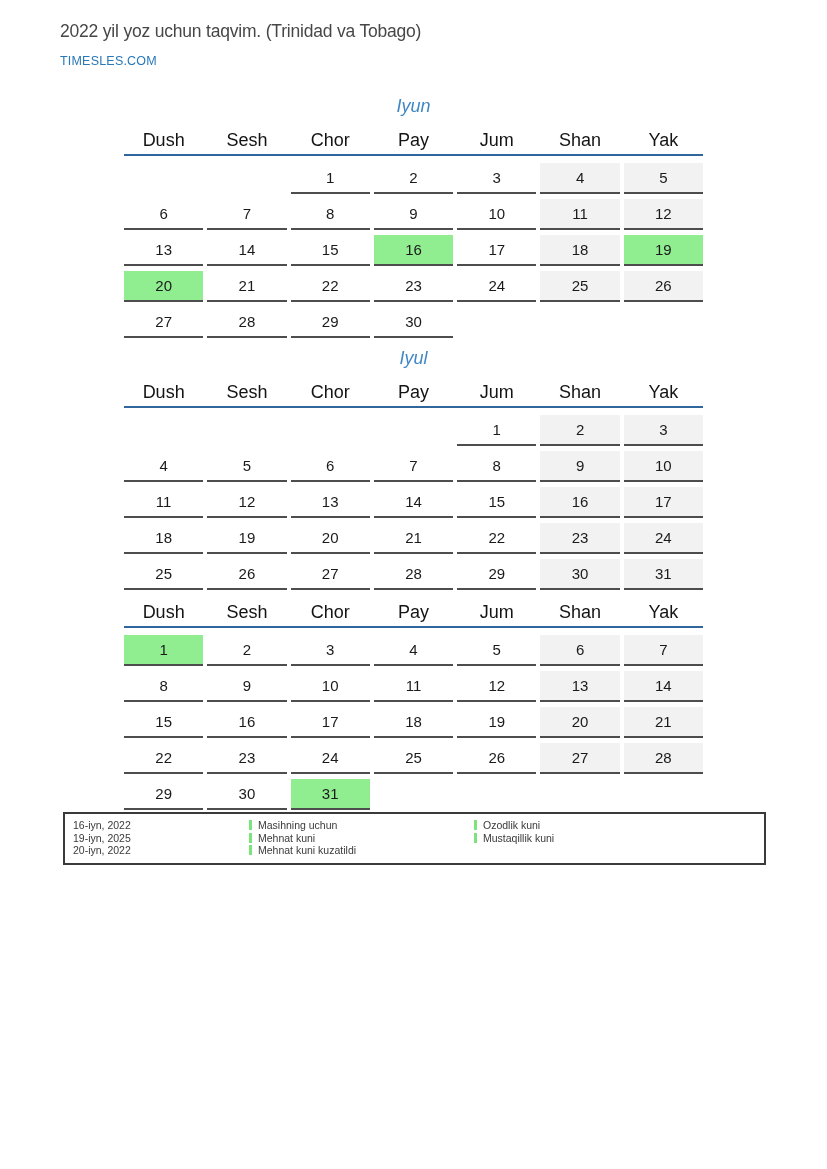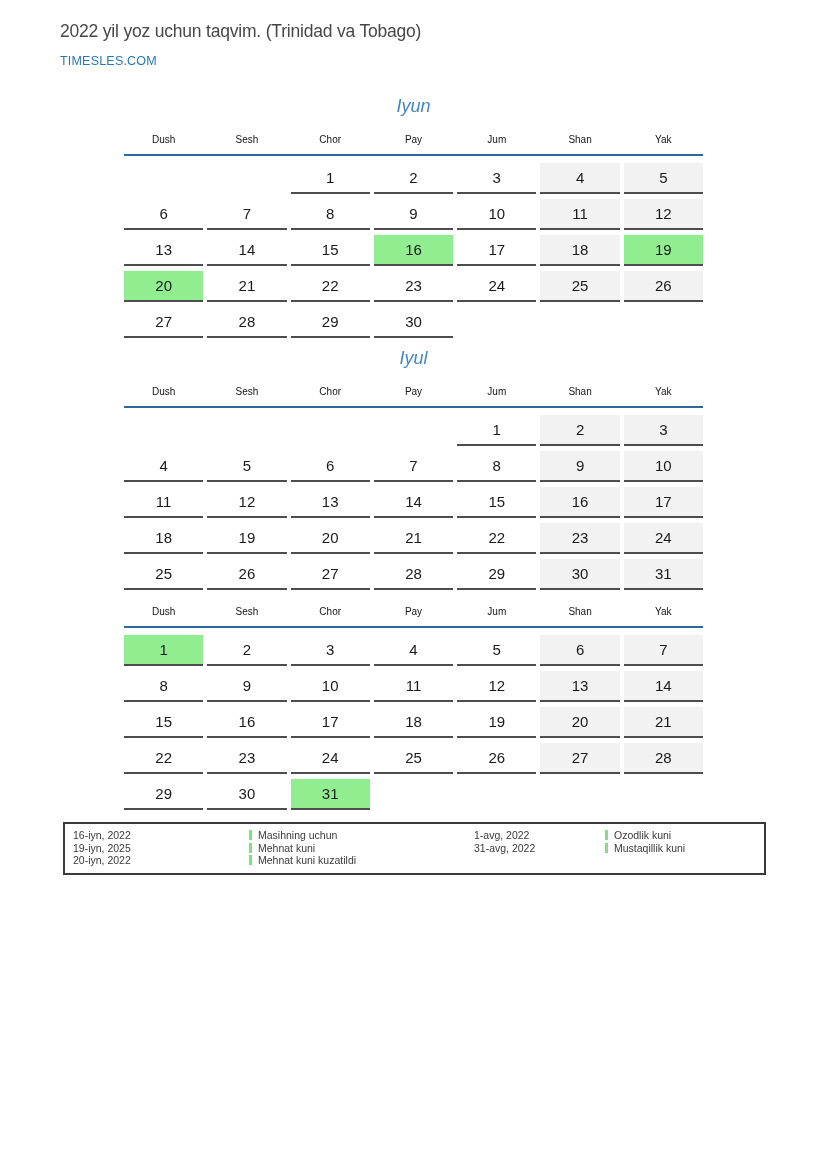--- a/index.html
+++ b/index.html
@@ -46,21 +46,21 @@
     font-style: italic;
   }
   .weekday-row {
     display: grid;
     grid-template-columns: repeat(7, 1fr);
     column-gap: 4px;
     margin-top: 14px;
   }
   .weekday {
     text-align: center;
-    font-size: 10px;
+    font-size: 18px;
     color: #141414;
     line-height: 16px;
   }
   .header-rule {
     height: 2px;
     background: #30669c;
     margin-top: 6px;
   }
   .day-grid {
     display: grid;
@@ -78,21 +78,21 @@
     font-size: 15px;
     color: #1a1a1a;
   }
   .cell.empty { border-bottom: none; background: transparent; }
   .cell.weekend { background: #f2f2f2; }
   .cell.holiday { background: #90ee90; }
 
   
   .legend {
     width: 703px;
-    margin: 12px 0 0 63px;
+    margin: 2px 0 0 63px;
     border: 2px solid #3a3a3a;
     padding: 5px 6px 6px 8px;
     display: flex;
     font-size: 10.5px;
     color: #3a3a3a;
   }
   .legend-group { display: flex; }
   .legend-dates div, .legend-labels div { line-height: 12.5px; }
   .legend-group:nth-child(1) .legend-dates { width: 176px; }
   .legend-group:nth-child(1) .legend-labels { width: 225px; }
@@ -278,24 +278,20 @@
           <div>19-iyn, 2025</div>
           <div>20-iyn, 2022</div>
         </div>
         <div class="legend-labels">
           <div><span class="legend-bar"></span><span>Masihning uchun</span></div>
           <div><span class="legend-bar"></span><span>Mehnat kuni</span></div>
           <div><span class="legend-bar"></span><span>Mehnat kuni kuzatildi</span></div>
         </div>
       </div>
       <div class="legend-group">
-        <div class="legend-dates">
-          <div>1-avg, 2022</div>
-          <div>31-avg, 2022</div>
-        </div>
         <div class="legend-labels">
           <div><span class="legend-bar"></span><span>Ozodlik kuni</span></div>
           <div><span class="legend-bar"></span><span>Mustaqillik kuni</span></div>
         </div>
       </div>
     </div>
 
 </div>
 
 </body></html>

